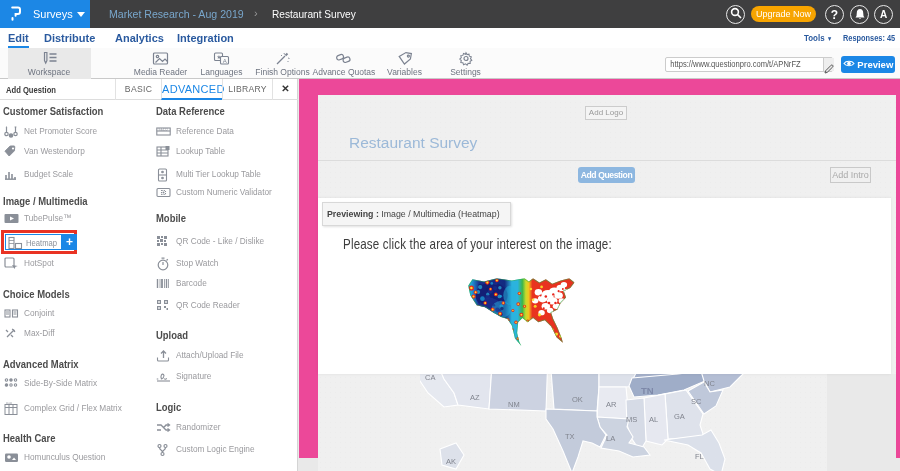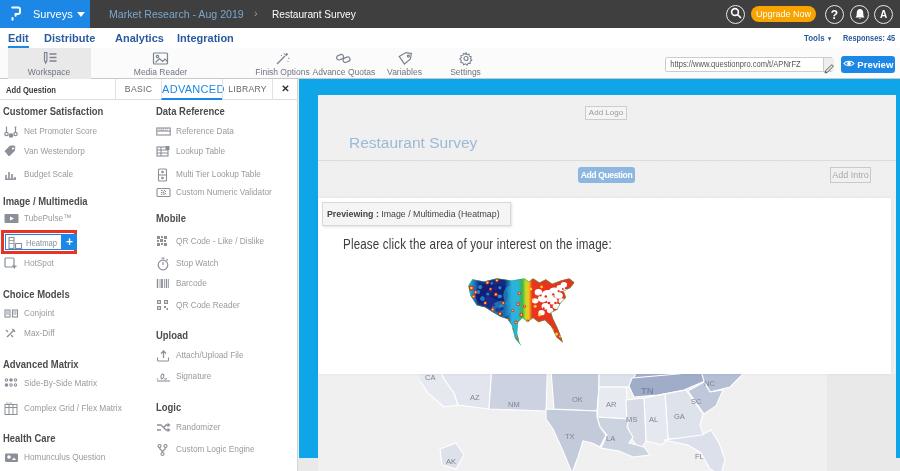--- a/index.html
+++ b/index.html
@@ -60,20 +60,31 @@
 <div style="position:absolute;left:129.5px;top:0;width:62px;height:31px;text-align:center">
       <div style="margin-top:3px;height:15px"><svg width="17" height="15" viewBox="0 0 17 15" style="" xmlns="http://www.w3.org/2000/svg">
           <g fill="none" stroke="#7c8391" stroke-width="1.2">
             <rect x="1.5" y="2" width="14" height="11" rx="1"></rect>
             <circle cx="5.5" cy="5.5" r="1.2"></circle>
             <path d="M3.5 11.5 l4-4 3 3 2.5-2.5 2.5 2.5"></path>
           </g>
         </svg></div>
       <div style="font-size:8.5px;color:#6e7480;margin-top:1px;white-space:nowrap">Media Reader</div>
     </div>
+<div style="position:absolute;left:190.5px;top:0;width:62px;height:31px;text-align:center">
+      <div style="margin-top:3px;height:15px"><svg width="17" height="15" viewBox="0 0 17 15" style="" xmlns="http://www.w3.org/2000/svg">
+          <g fill="none" stroke="#7c8391" stroke-width="1.1">
+            <rect x="1.5" y="2" width="8" height="7.5" rx="1"></rect>
+            <rect x="7.5" y="5.5" width="8" height="7.5" rx="1" fill="#fbfbfb"></rect>
+            <text x="3.5" y="7.8" font-size="5.5" stroke="none" fill="#7c8391">★</text>
+            <text x="9.8" y="11.5" font-size="6" stroke="none" fill="#7c8391">A</text>
+          </g>
+        </svg></div>
+      <div style="font-size:8.5px;color:#6e7480;margin-top:1px;white-space:nowrap">Languages</div>
+    </div>
 <div style="position:absolute;left:251.5px;top:0;width:62px;height:31px;text-align:center">
       <div style="margin-top:3px;height:15px"><svg width="16" height="15" viewBox="0 0 16 15" style="" xmlns="http://www.w3.org/2000/svg">
           <g stroke="#7c8391" fill="none" stroke-width="1.3">
             <path d="M2 13 L10 5"></path>
             <path d="M10.5 4.5 l2-2" stroke-width="2"></path>
             <path d="M13 7 l1.5 0.5 M9 2 l0.5 1.5 M12.5 10 l1 1 M6 4 l1 1" stroke-width="0.9"></path>
           </g>
         </svg></div>
       <div style="font-size:8.5px;color:#6e7480;margin-top:1px;white-space:nowrap">Finish Options</div>
     </div>
@@ -329,21 +340,21 @@
               <circle cx="3.5" cy="3" r="1.5"></circle>
               <circle cx="9.5" cy="3" r="1.5"></circle>
               <circle cx="6.5" cy="11" r="1.5"></circle>
               <path d="M3.5 4.5 c0 3 3 2 3 5 M9.5 4.5 c0 3 -3 2 -3 5"></path>
             </g>
           </svg></span></div>
 <div class="plabel" style="left:176px;top:442.5px">Custom Logic Engine</div>
   </div>
 </div>
 
-<div class="abs" style="left:299px;top:79px;width:601px;height:379px;background:#0ea5e9">
+<div class="abs" style="left:299px;top:79px;width:601px;height:379px;background:#ec4899">
 
   <div class="abs" style="left:19px;top:16px;width:578px;height:376px;background:#f0f0f0;background-image:radial-gradient(#ececec 0.6px, transparent 0.6px);background-size:5px 5px">
     <div class="abs" style="left:0;top:0;width:578px;height:66px;background:#f0f0f0;background-image:radial-gradient(#ececec 0.6px, transparent 0.6px);background-size:5px 5px;border-bottom:1px solid #dcdcdc"></div>
     <div class="abs" style="left:267px;top:11px;width:42px;height:13.5px;border:1px solid #ccc;background:#f4f4f4;font-size:8px;color:#999;text-align:center;line-height:12.5px">Add Logo</div>
     <div class="abs" style="left:31px;top:39px;font-size:15.5px;color:#9cb9d8">Restaurant Survey</div>
     <div class="abs" style="left:260px;top:71.5px;width:57px;height:16px;background:#8db7e0;border-radius:3px;color:#fff;font-size:8.6px;font-weight:bold;text-align:center;line-height:16px;white-space:nowrap;transform:scaleX(1);letter-spacing:-0.4px">Add Question</div>
     <div class="abs" style="left:512px;top:71.5px;width:41px;height:16px;border:1px solid #c9c9c9;color:#aaa;font-size:9px;text-align:center;line-height:14.5px">Add Intro</div>
 
     <div class="abs" style="left:102px;top:268px;width:330px;height:110px;overflow:hidden"><svg width="330" height="110" viewBox="0 0 330 110" style="" xmlns="http://www.w3.org/2000/svg">
           <path d="M-24 -20 L20 -16 L18 2 L24 16 L34 30 L38 42 L24 44 L8 30 L-4 12 Z" fill="#e6e9f0" stroke="#fff" stroke-width="1.1"></path>

